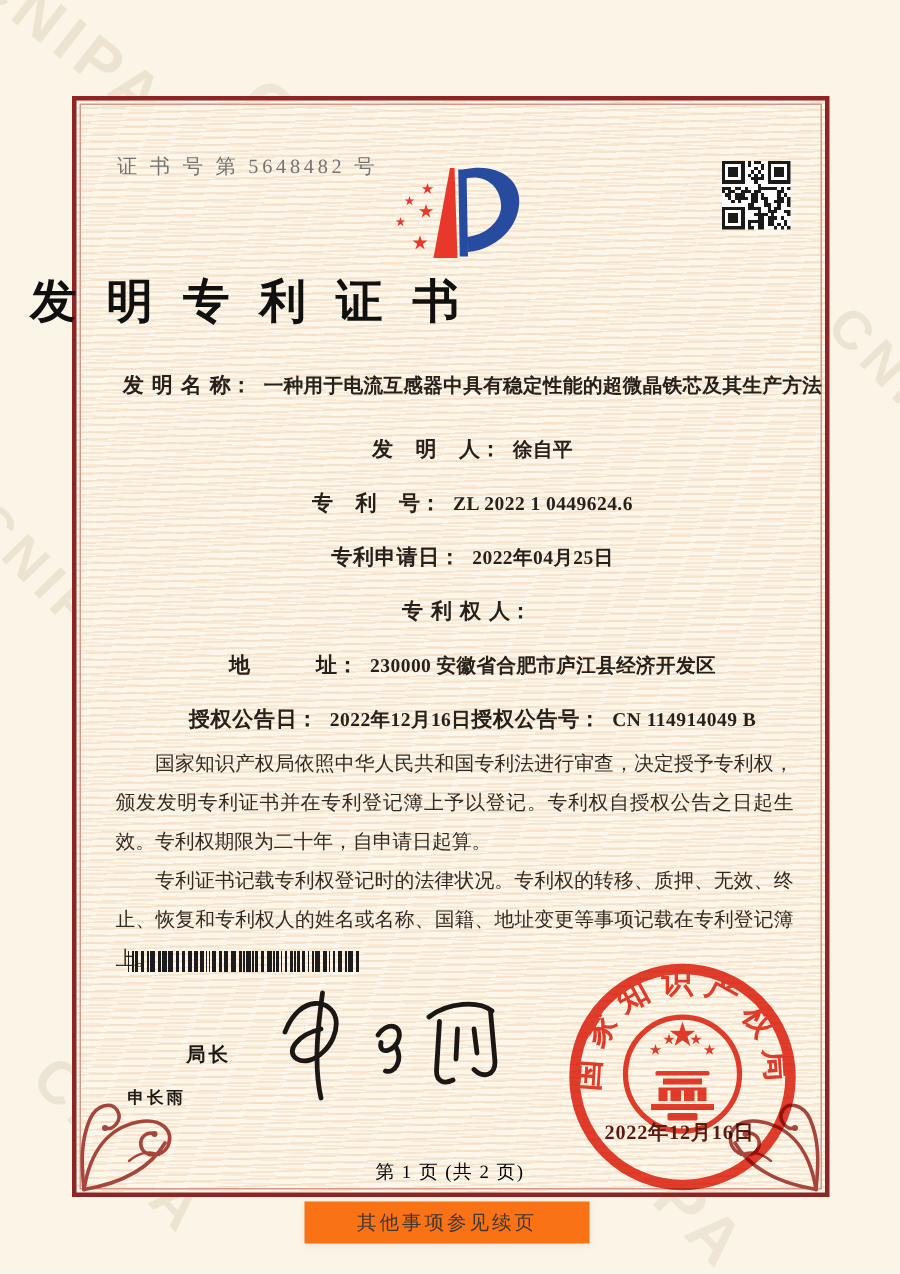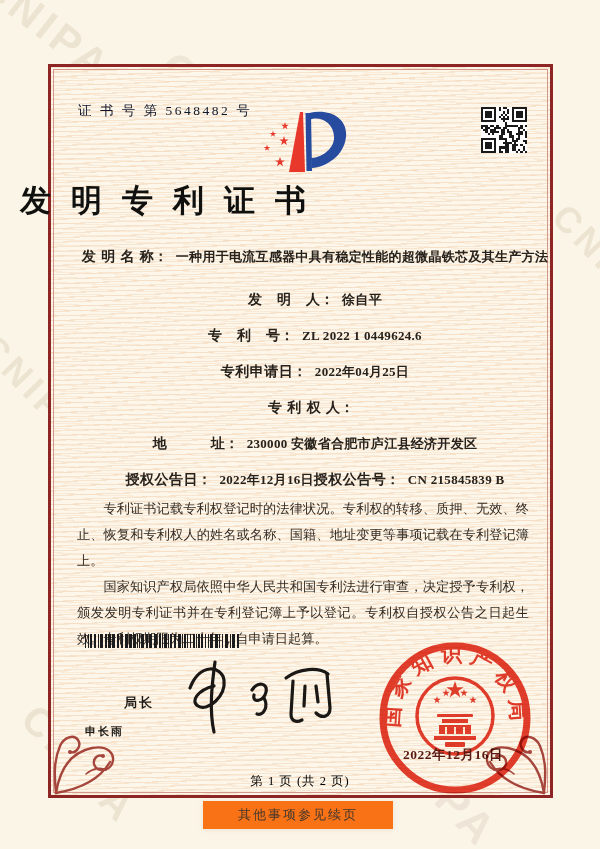--- a/index.html
+++ b/index.html
@@ -27,21 +27,21 @@
   .frame{
     position:absolute; left:48px; top:64px; width:505px; height:734px;
     box-sizing:border-box; border:3px solid #8e2525;
     background-color:#fdf7eb;
     background-image:
       repeating-linear-gradient(178deg, rgba(243,213,182,0.55) 0 1.2px, rgba(255,252,244,0) 1.2px 4.6px),
       repeating-linear-gradient(182deg, rgba(243,213,182,0.35) 0 1.2px, rgba(255,252,244,0) 1.2px 5.4px);
   }
   .frame-inner{position:absolute; inset:2px; border:1px solid #d4988a;}
   
-  .cert-no{position:absolute; left:78px; top:102px; font-size:13.5px; letter-spacing:2.5px; color:#0f172a;}
+  .cert-no{position:absolute; left:78px; top:102px; font-size:13.5px; letter-spacing:2.5px; color:#737373;}
   .qr{position:absolute; left:481px; top:107px; width:46px; height:46px;}
   .logo{position:absolute; left:252px; top:110px; width:100px; height:104px;}
   .title{
     position:absolute; left:0; right:0; top:180px; 
     font-size:31px; font-weight:bold; letter-spacing:20px; margin-left:20px; color:#10100f;
   }
   
   .field-row{position:absolute; left:85px; width:460px; display:flex; align-items:baseline; font-size:14px; font-weight:bold;justify-content:center;}
   .flabel{display:inline-block; width:72px; text-align:justify; text-align-last:justify; flex:none;}
   .colon{flex:none; margin-right:8px;}
@@ -294,27 +294,27 @@
   </div>
   <div class="field-row" style="top:471px">
     <span class="fgroup">
       <span class="flabel">授权公告日</span>
         <span class="colon">：</span>
       <span class="fvalue">2022年12月16日</span>
     </span>
     <span class="fgroup fgroup2">
       <span class="flabel">授权公告号</span>
         <span class="colon">：</span>
-      <span class="fvalue">CN 215845839 B</span>
+      <span class="fvalue">CN 114914049 B</span>
     </span>
   </div>
 
   <div class="paras">
+    <p>国家知识产权局依照中华人民共和国专利法进行审查，决定授予专利权，颁发发明专利证书并在专利登记簿上予以登记。专利权自授权公告之日起生效。专利权期限为二十年，自申请日起算。</p>
     <p>专利证书记载专利权登记时的法律状况。专利权的转移、质押、无效、终止、恢复和专利权人的姓名或名称、国籍、地址变更等事项记载在专利登记簿上。</p>
-    <p>国家知识产权局依照中华人民共和国专利法进行审查，决定授予专利权，颁发发明专利证书并在专利登记簿上予以登记。专利权自授权公告之日起生效。专利权期限为二十年，自申请日起算。</p>
   </div>
 
   <svg class="barcode" id="barcode-svg" viewBox="0 0 156 14" preserveAspectRatio="none" shape-rendering="crispEdges">
       <rect x="0" y="0" width="1" height="14" fill="#1c1c1c"></rect>
       <rect x="3" y="0" width="1" height="14" fill="#1c1c1c"></rect>
       <rect x="5" y="0" width="2" height="14" fill="#1c1c1c"></rect>
       <rect x="9" y="0" width="2" height="14" fill="#1c1c1c"></rect>
       <rect x="13" y="0" width="1" height="14" fill="#1c1c1c"></rect>
       <rect x="15" y="0" width="3" height="14" fill="#1c1c1c"></rect>
       <rect x="20" y="0" width="2" height="14" fill="#1c1c1c"></rect>

